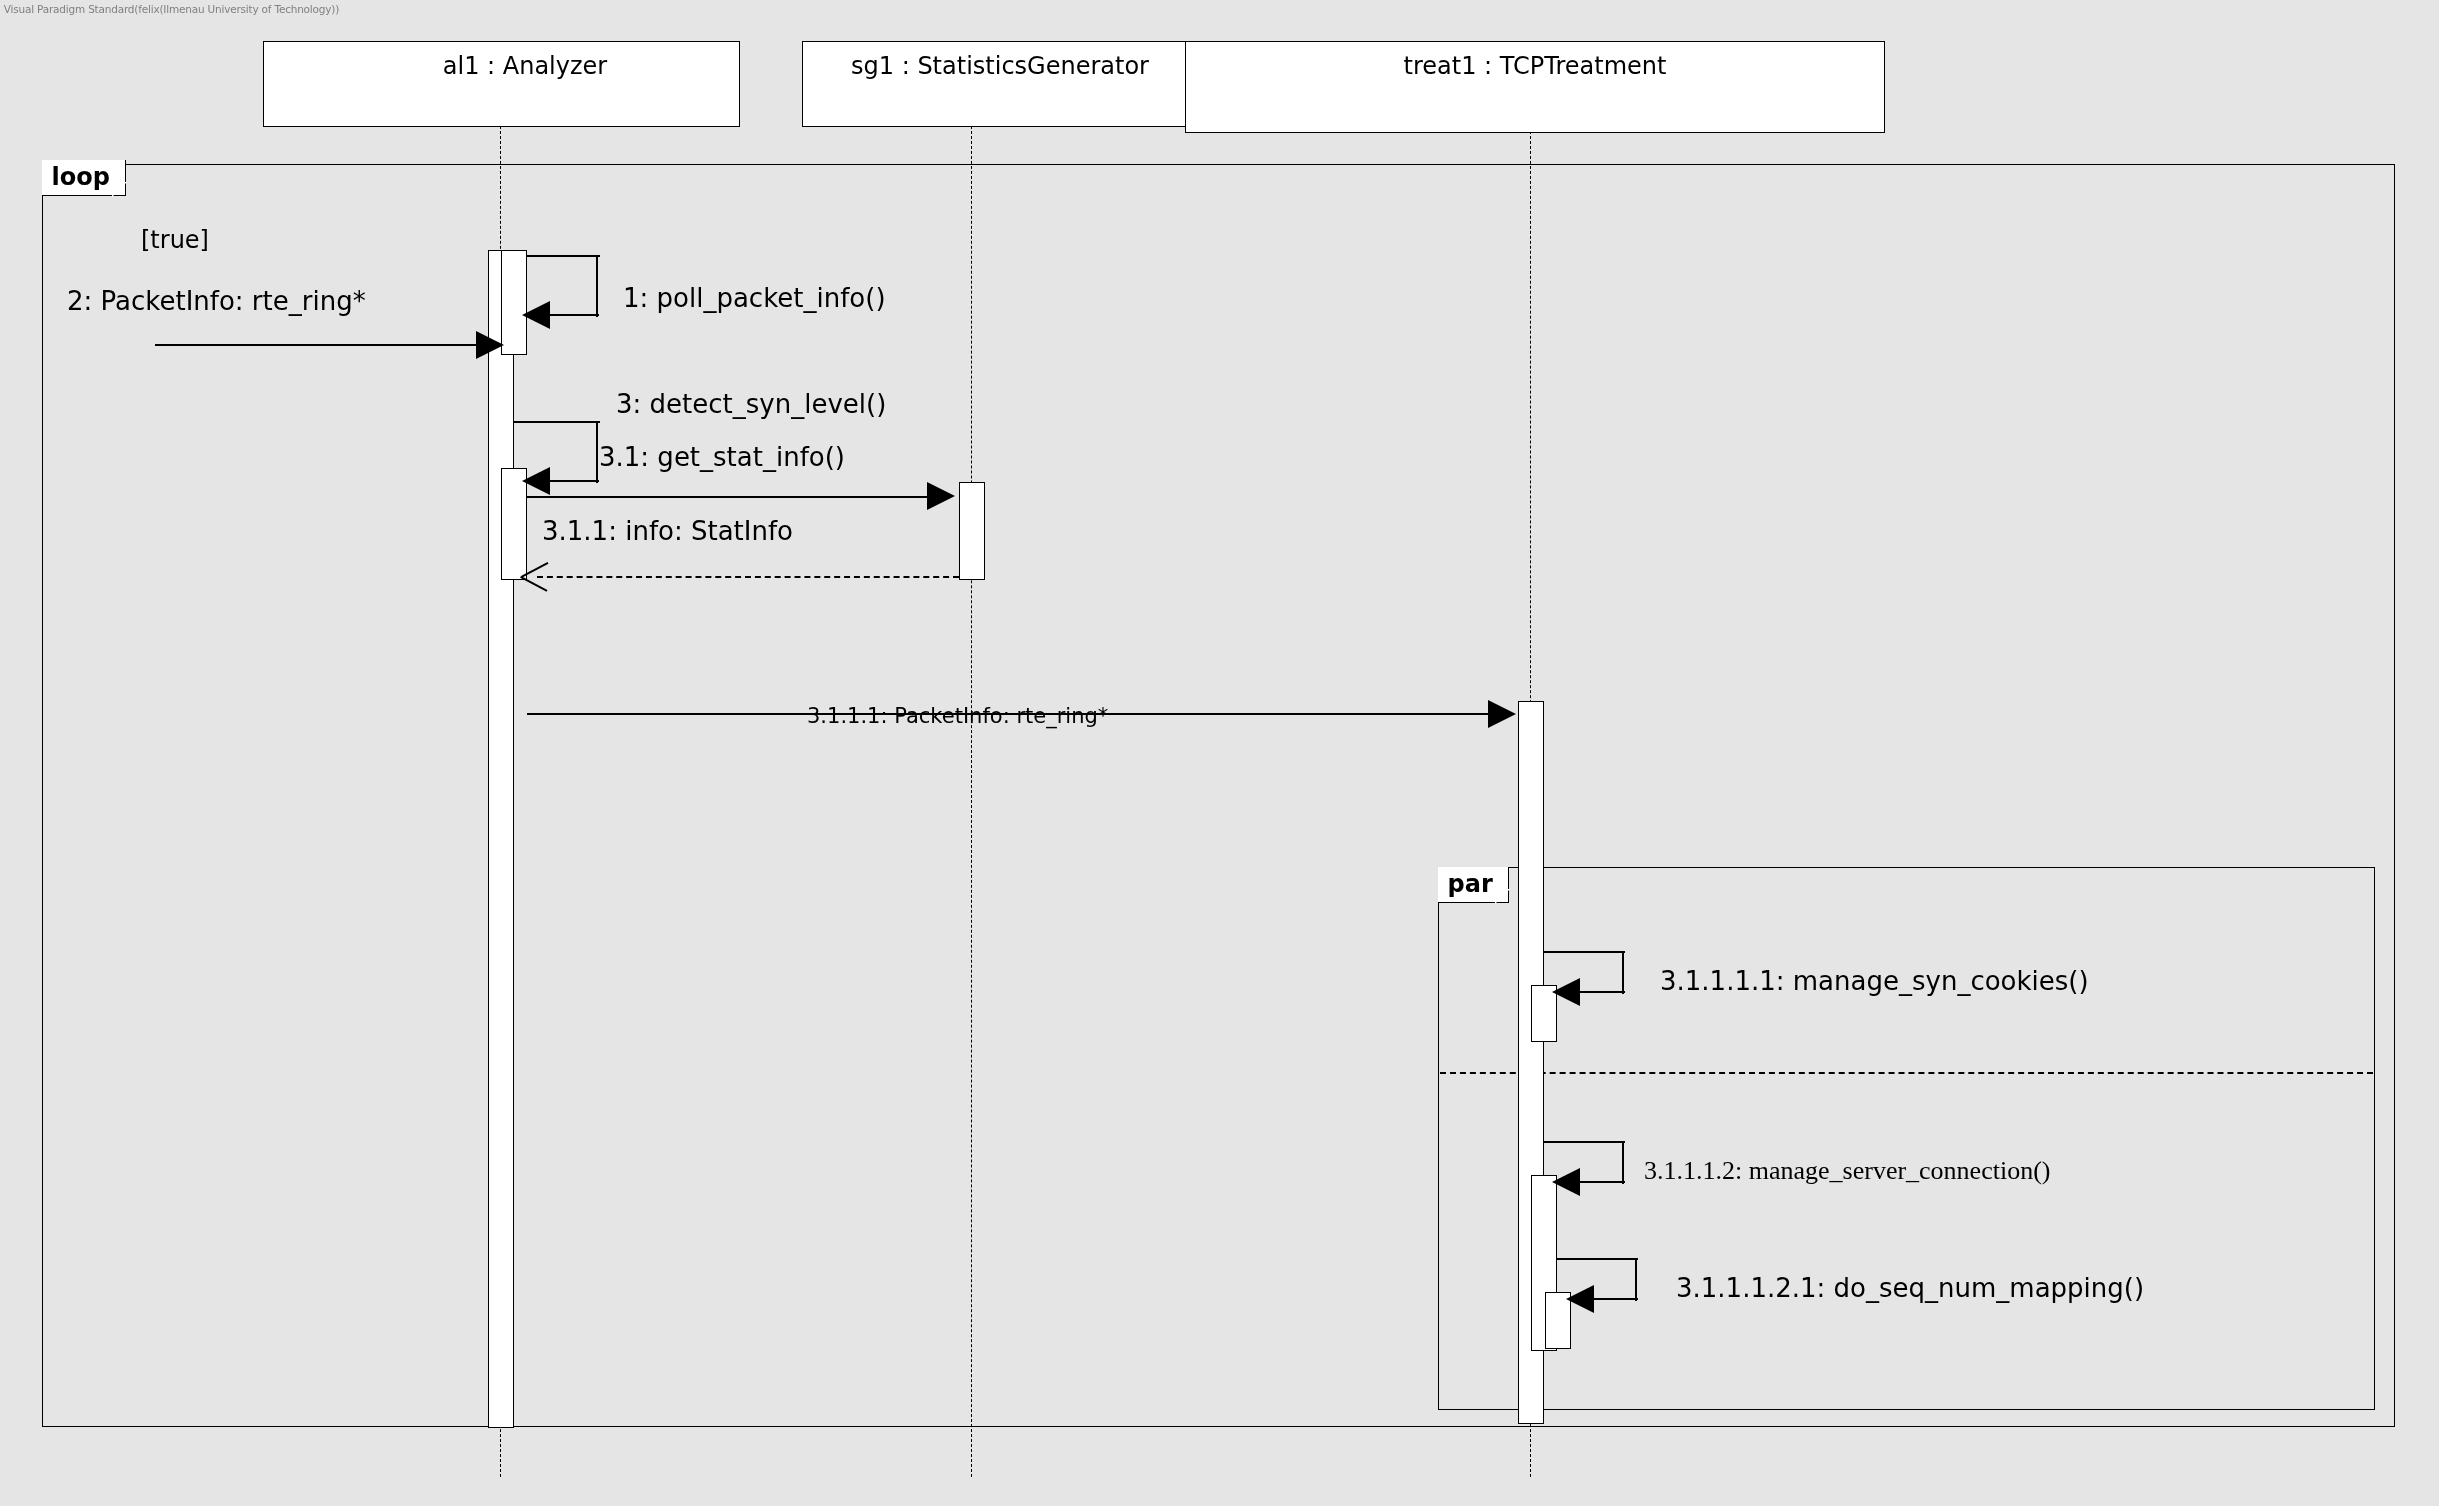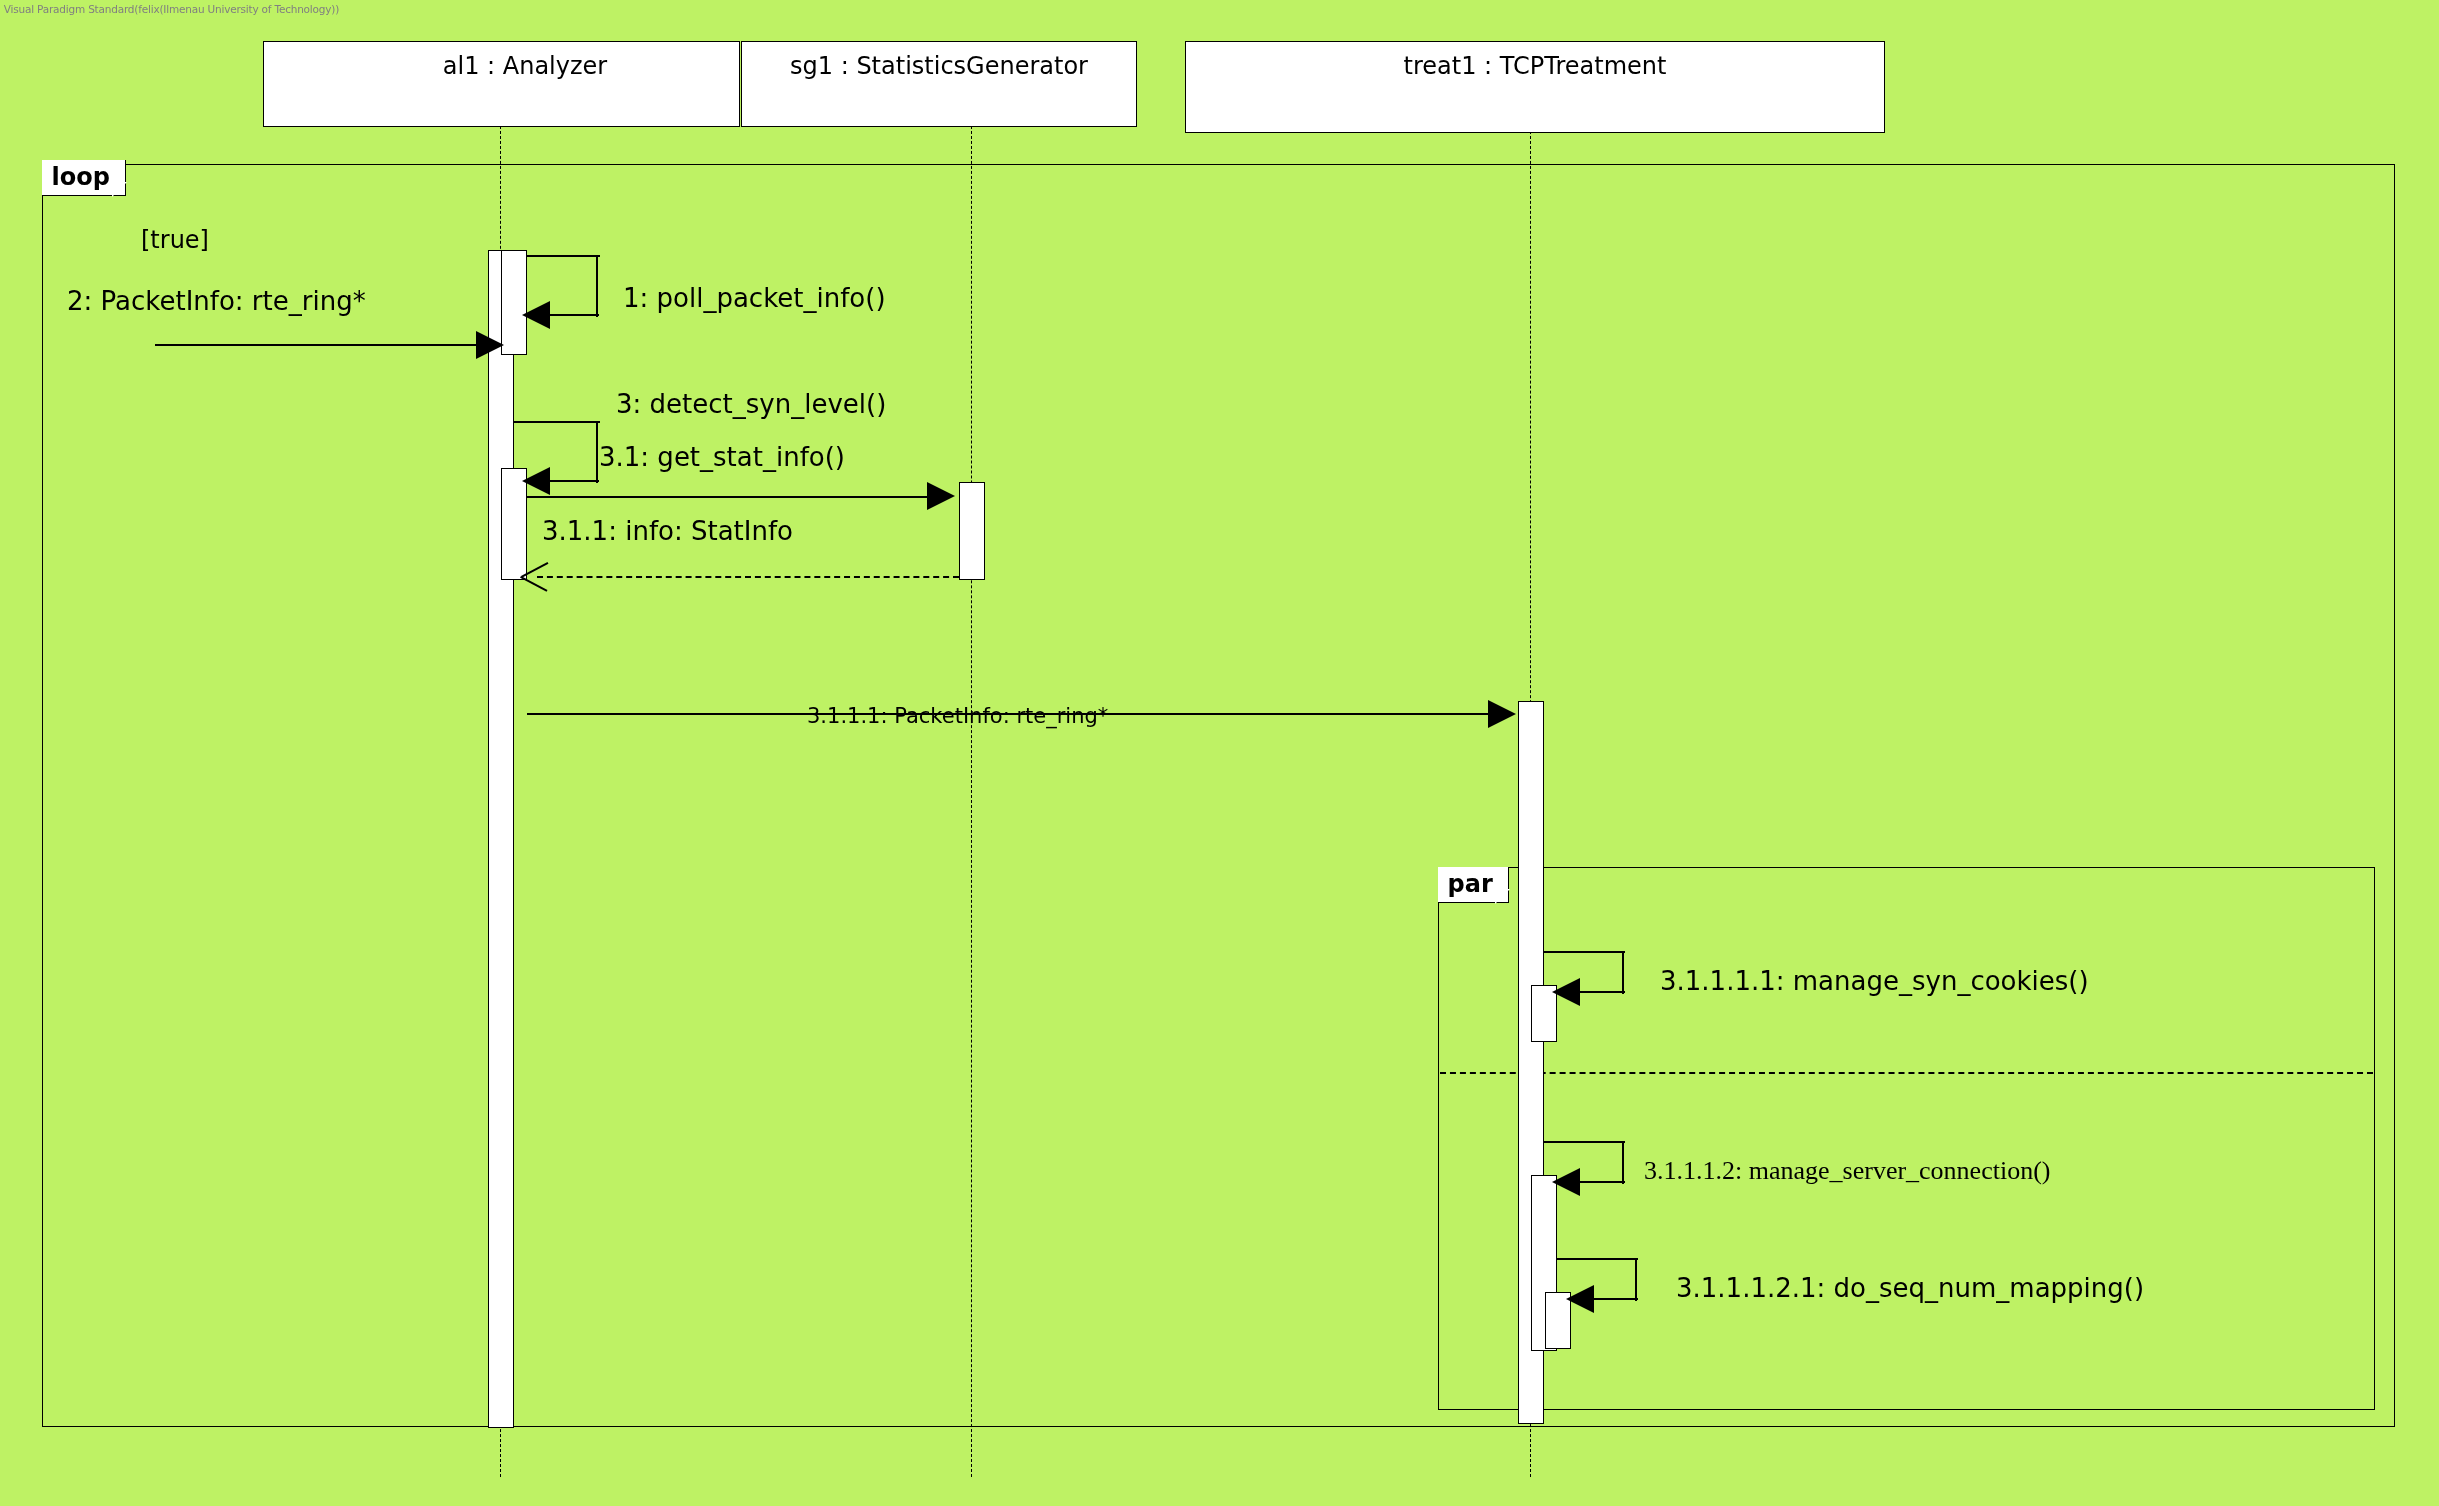--- a/index.html
+++ b/index.html
@@ -8,21 +8,21 @@
     background: #ffffff;
   }
   body {
     font-family: "DejaVu Sans", "Liberation Sans", sans-serif;
     color: #000000;
   }
   #canvas {
     position: relative;
     width: 2440px;
     height: 1507px;
-    background: #bef264;
+    background: #e5e5e5;
     overflow: hidden;
   }
   
   .watermark {
     position: absolute;
     left: 3.8px;
     top: 2.9px;
     font-size: 10.5px;
     color: #808080;
     white-space: nowrap;
@@ -184,21 +184,21 @@
   <div class="watermark">Visual Paradigm Standard(felix(Ilmenau University of Technology))</div>
 
   <div class="lifeline-stem" style="left:500px; top:126px; height:1351px;"></div>
   <div class="lifeline-stem" style="left:971px; top:126px; height:1351px;"></div>
   <div class="lifeline-stem" style="left:1530px; top:126px; height:1351px;"></div>
 
   <div class="lifeline-head" style="left:263px; top:41px; width:477px; height:86px;padding-left:47px;">
     <span class="head-label">al1 : Analyzer</span>
   </div>
 
-  <div class="lifeline-head" style="left:741px; top:41px; width:396px; height:86px;">
+  <div class="lifeline-head" style="left:802px; top:41px; width:396px; height:86px;">
     <span class="head-label">sg1 : StatisticsGenerator</span>
   </div>
 
   <div class="lifeline-head" style="left:1185px; top:41px; width:700px; height:92px;">
     <span class="head-label">treat1 : TCPTreatment</span>
   </div>
 
   <div class="fragment" style="left:42px; top:164px; width:2353px; height:1263px;"></div>
   <div class="frag-tab" style="left:42px; top:160px;">
     <span>loop</span>

